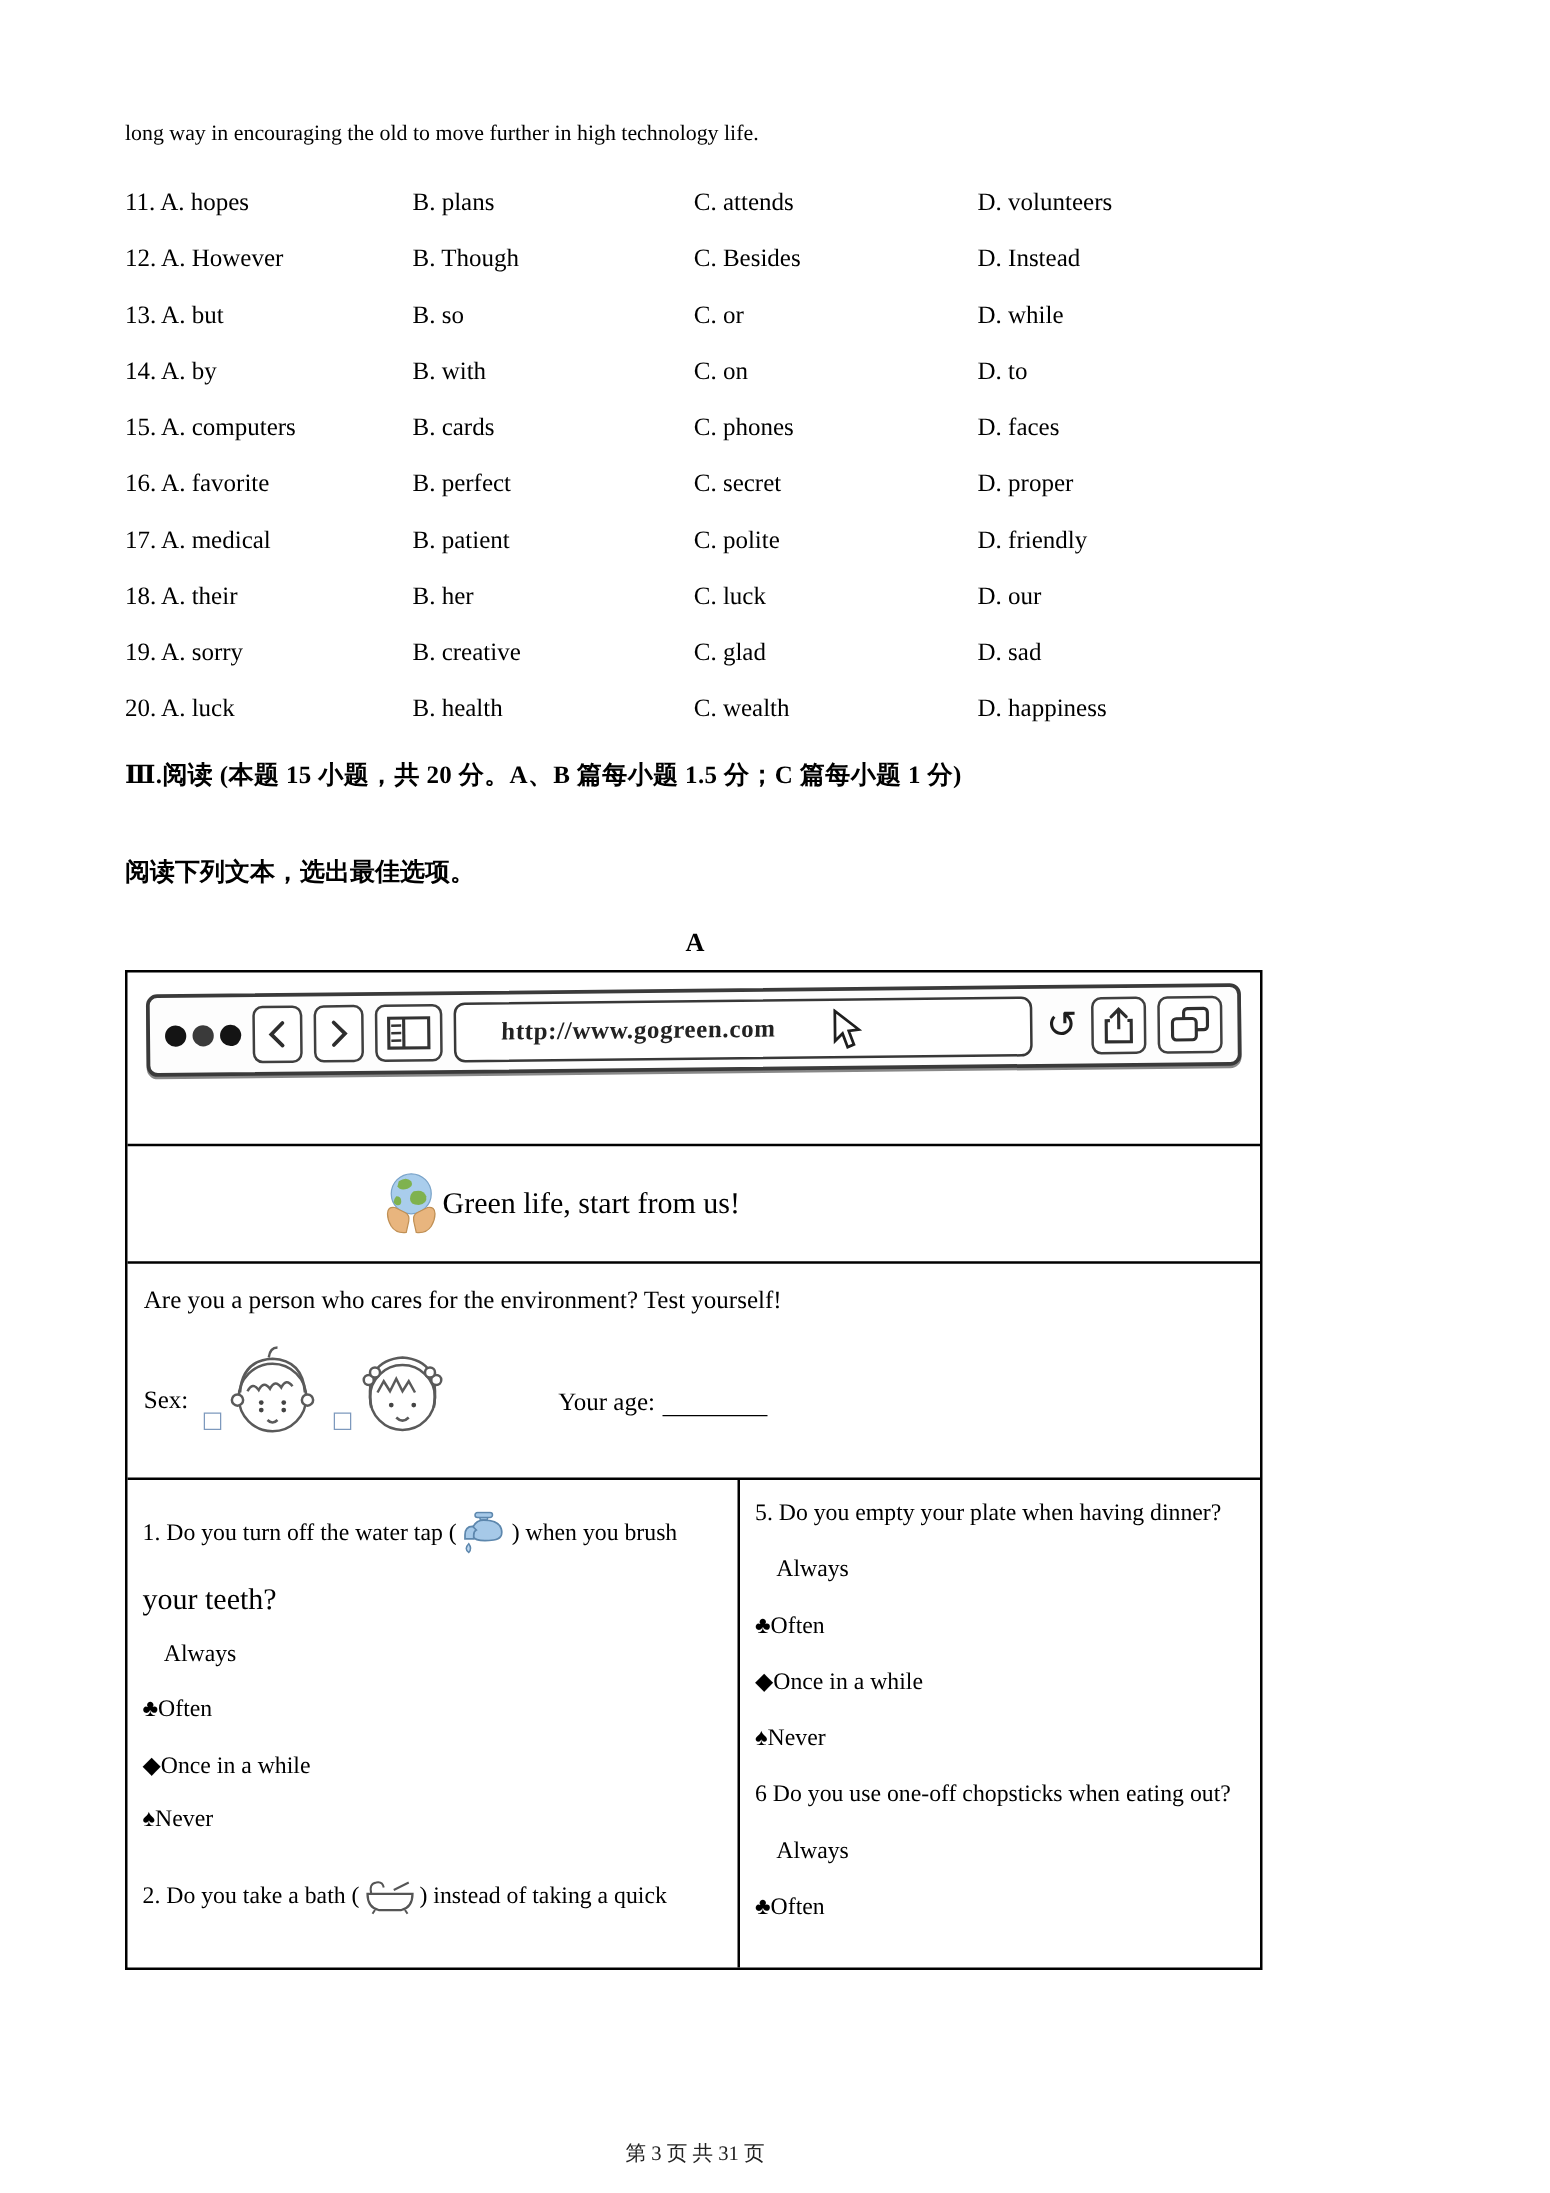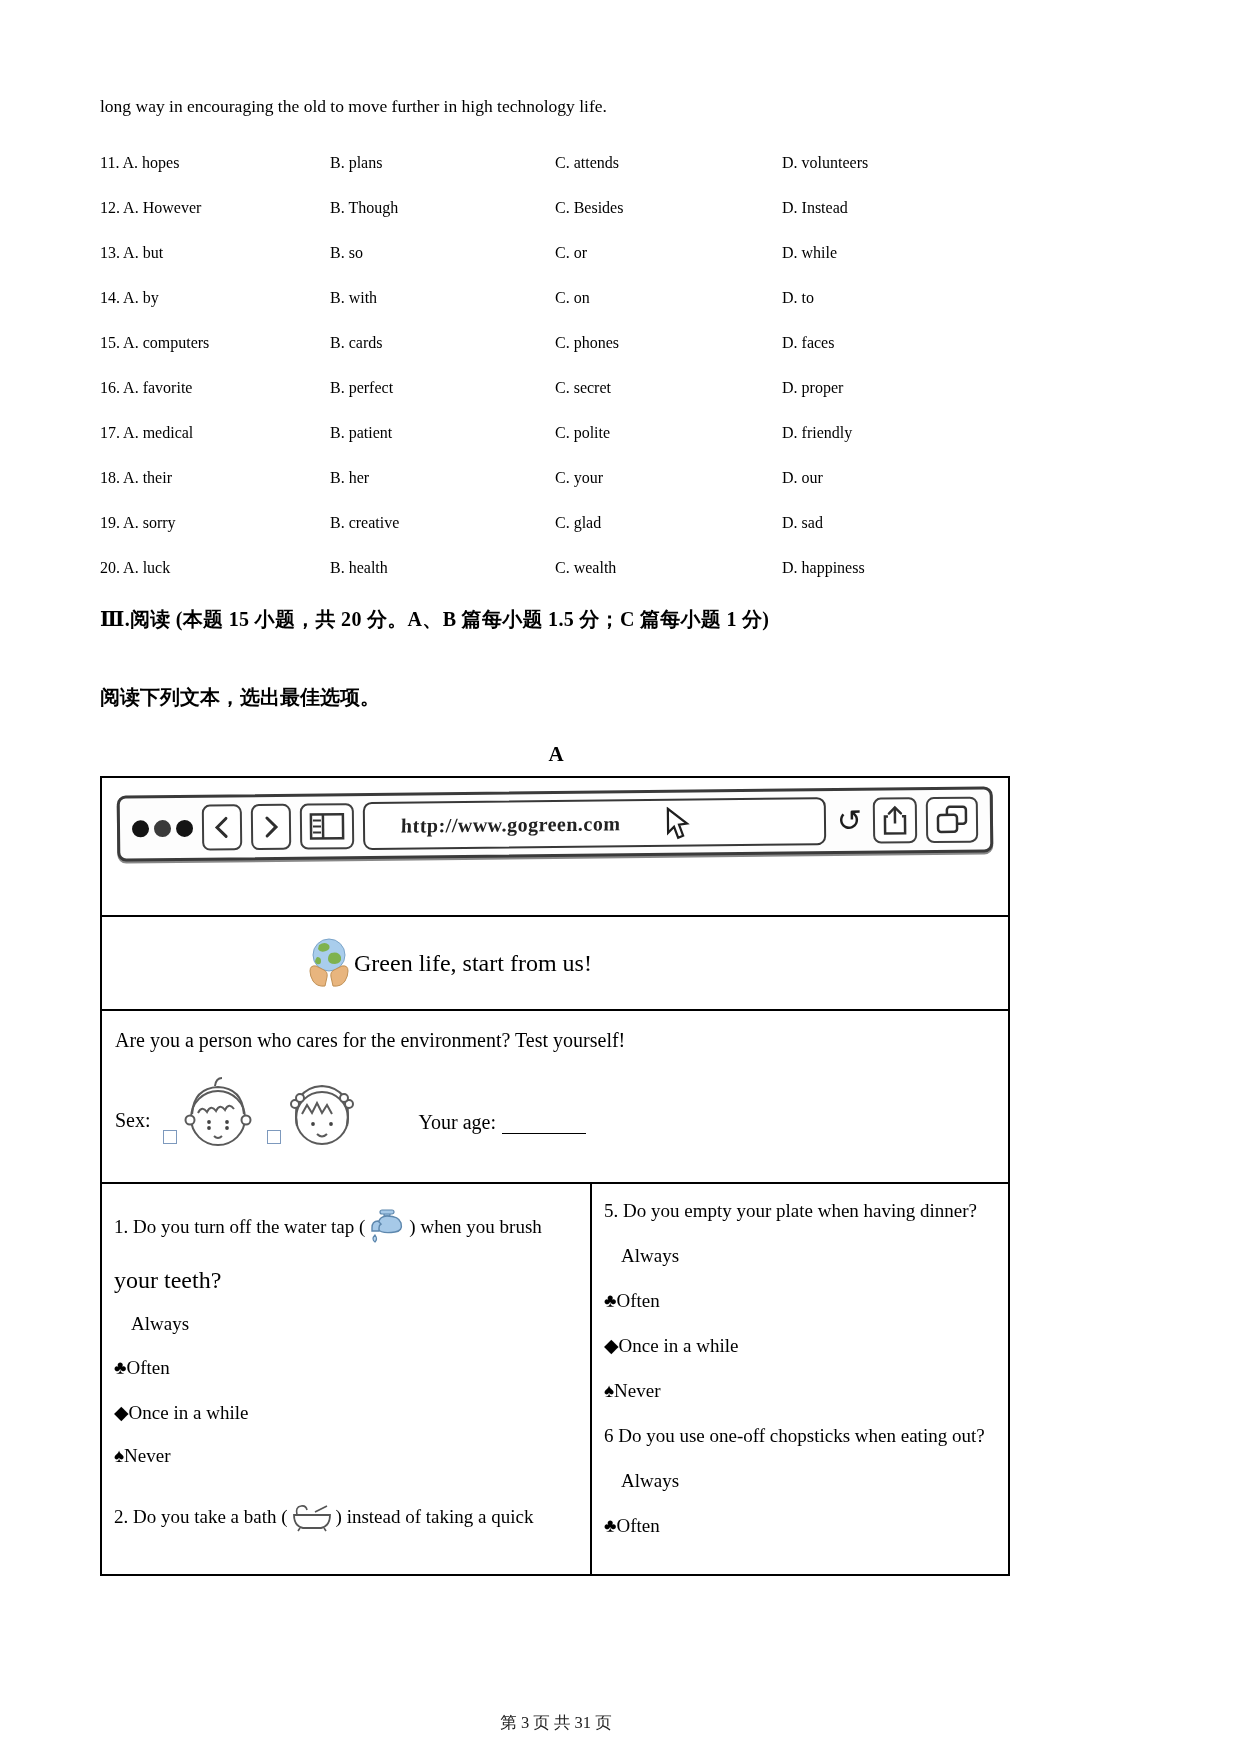--- a/index.html
+++ b/index.html
@@ -6,21 +6,21 @@
   html,body { background:#ffffff; }
   .page {
     position:relative; width:1240px; height:1754px; background:#fff;
     font-family:"Liberation Serif","DejaVu Serif",serif; color:#000; overflow:hidden;
   }
   .content { position:absolute; left:100px; top:0; width:912px; }
 
   .intro-line { position:absolute; top:96px; left:0; font-size:17.5px; }
 
   .cloze { position:absolute; top:140px; left:0; width:912px; }
-  .cloze-row { display:grid; grid-template-columns:230px 225px 227px 1fr; height:45px; align-items:center; font-size:16px; }
+  .cloze-row { display:grid; grid-template-columns:230px 225px 227px 1fr; height:45px; align-items:center; font-size:20px; }
 
   .section-heading { position:absolute; top:606px; left:0; width:912px; font-size:20px; font-weight:bold; letter-spacing:.3px; }
   .instruction { position:absolute; top:684px; left:0; width:912px; font-size:20px; font-weight:bold; }
   .passage-label { position:absolute; top:742px; left:0; width:912px; text-align:center; font-size:21px; font-weight:bold; }
 
   .webpage-box { position:absolute; top:776px; left:0; width:910px; border:2px solid #000; background:#fff; }
   .wrow { border-bottom:2px solid #000; position:relative; }
   .wrow:last-child { border-bottom:none;gap:28px; }
 
   
@@ -54,21 +54,21 @@
   .row-banner { height:94px; display:flex; align-items:center; padding-left:205px; }
   .banner-text { font-size:24px; margin-left:3px; }
 
   
   .row-profile { height:173px; padding:18px 19px 0 13px; }
   .profile-intro { font-size:20px; }
   .sex-line { display:flex; align-items:flex-end; margin-top:22px; }
   .sex-label { font-size:20px; margin-bottom:20px; }
   .cbx { width:14px; height:14px; border:1.5px solid #7d99bd; background:#fff; margin:0 4px 8px 12px; flex:0 0 auto; }
   .face { flex:0 0 auto; }
-  .age-group { display:flex; align-items:flex-end; margin-left:60px; margin-bottom:18px; }
+  .age-group { display:flex; align-items:center; margin-left:88px; margin-bottom:18px; }
   .age-label { font-size:20px; }
   .age-blank { display:inline-block; width:84px; border-bottom:1.6px solid #000; height:20px; margin-left:6px; }
 
   
   .row-survey { height:390px; display:flex; }
   .cell-left { width:460px; padding:12px 10px 0 12px; }
   .cell-right { flex:1; border-left:2px solid #000; padding:4px 2px 0 12px; }
   .q-line { font-size:19px; white-space:nowrap; display:flex; align-items:center; }
   .q-line .qtxt { white-space:pre; }
   .q1 { height:62px; }
@@ -128,21 +128,21 @@
       </div>
       <div class="cloze-row">
         <span>17. A. medical</span>
           <span>B. patient</span>
           <span>C. polite</span>
           <span>D. friendly</span>
       </div>
       <div class="cloze-row">
         <span>18. A. their</span>
           <span>B. her</span>
-          <span>C. your</span>
+          <span>C. luck</span>
           <span>D. our</span>
       </div>
       <div class="cloze-row">
         <span>19. A. sorry</span>
           <span>B. creative</span>
           <span>C. glad</span>
           <span>D. sad</span>
       </div>
       <div class="cloze-row">
         <span>20. A. luck</span>

